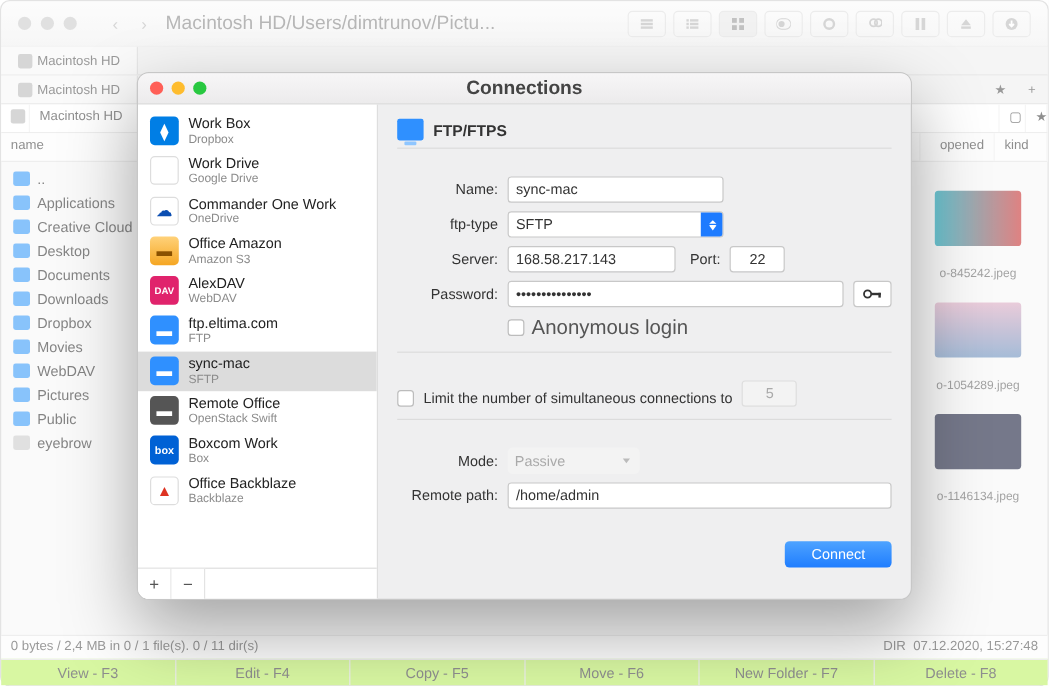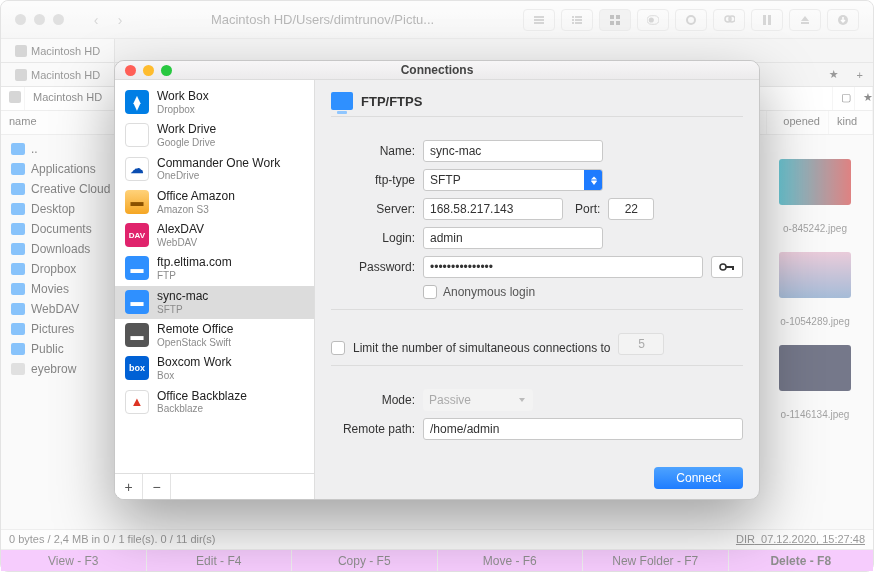--- a/index.html
+++ b/index.html
@@ -5,21 +5,21 @@
 * { box-sizing: border-box; margin: 0; padding: 0; font-family: -apple-system, "Helvetica Neue", Arial, sans-serif; }
 body { background: #fff; width: 874px; height: 572px; position: relative; overflow: hidden; font-size: 12px; color: #333; }
 
 
 .bg-window { position: absolute; inset: 0; border: 1px solid #d0d0d0; border-radius: 8px; background: #f7f7f7; }
 .bg-titlebar { height: 38px; display: flex; align-items: center; padding: 0 14px; background: linear-gradient(#fbfbfb,#f1f1f1); border-bottom: 1px solid #e0e0e0; border-radius: 8px 8px 0 0;}
 .traffic-dot { width: 11px; height: 11px; border-radius: 50%; margin-right: 8px; }
 .td-r{background:#cccccc}.td-y{background:#cccccc}.td-g{background:#cccccc}
 .bg-arrows { display:flex; gap:4px; margin-left:14px;}
 .bg-arrows span{width:20px;height:20px;display:flex;align-items:center;justify-content:center;color:#bbb;font-size:14px;}
-.bg-title { flex:1; text-align:center; color:#888; font-size:13px; white-space:nowrap; overflow:hidden; text-overflow:ellipsis; padding:0 8px;}
+.bg-title { flex:1; text-align:left; color:#888; font-size:16px; white-space:nowrap; overflow:hidden; text-overflow:ellipsis; padding:0 8px;}
 .bg-toolbar-right {display:flex;gap:6px;margin-left:8px;}
 .tb-btn{width:32px;height:22px;border:1px solid #e0e0e0;border-radius:4px;display:flex;align-items:center;justify-content:center;}
 .tb-btn.active{background:#eaeaea}
 .tb-glyph{width:12px;height:12px;}
 
 .bg-tabs { height:24px; display:flex; background:#eee; border-bottom:1px solid #d8d8d8; }
 .bg-tab { padding:4px 14px; font-size:11px; display:flex;align-items:center;gap:4px; color:#555;}
 .bg-tab.active{background:#f7f7f7;border-right:1px solid #d8d8d8;}
 .disk-ico{width:12px;height:12px;background:#bbb;border-radius:2px;display:inline-block;}
 
@@ -33,28 +33,28 @@
 
 .right-files{position:absolute;right:8px;top:0;width:100px;display:flex;flex-direction:column;gap:18px;padding-top:24px;}
 .thumb{width:72px;height:46px;border-radius:3px;align-self:center;}
 .th1{background:linear-gradient(90deg,#0aa0b5,#c92f2f);}
 .th3{background:linear-gradient(180deg,#dba9c1,#6a8fbd);}
 .th4{background:#1a1f3d;}
 .file-name{font-size:10px;color:#666;text-align:center;word-break:break-all;}
 
 .status-bar{position:absolute;bottom:22px;left:0;right:0;height:20px;background:#fcfcfc;border-top:1px solid #e3e3e3;display:flex;font-size:11px;color:#555;}
 .status-bar .left{padding:3px 8px;flex:1}
-.status-bar .right{padding:3px 8px;text-decoration:underline;}
-.fn-bar{position:absolute;bottom:0;left:0;right:0;height:22px;display:flex;background:#f0abfc;border-top:1px solid #e3e3e3;}
+.status-bar .right{padding:3px 8px;}
+.fn-bar{position:absolute;bottom:0;left:0;right:0;height:22px;display:flex;background:#bef264;border-top:1px solid #e3e3e3;}
 .fn-bar div{flex:1;text-align:center;font-size:12px;color:#444;border-right:1px solid #e3e3e3;padding:4px 0;}
-.fn-bar div:last-child{border-right:none;font-weight:bold;}
+.fn-bar div:last-child{border-right:none;}
 
 
 .modal { position:absolute; left:114px; top:60px; width:646px; height:440px; background:#efeff0; border:1px solid #c7c7c7; border-radius:10px; box-shadow: 0 25px 60px rgba(0,0,0,.35), 0 0 0 9999px rgba(255,255,255,.4); display:flex; flex-direction:column; overflow:hidden;}
-.modal-title{height:26px;display:flex;align-items:center;justify-content:center;background:linear-gradient(#f7f6f7,#ecebec);border-bottom:1px solid #dcdcdc;position:relative;font-weight:600;font-size:12px;color:#444;}
+.modal-title{height:26px;display:flex;align-items:center;justify-content:center;background:linear-gradient(#f7f6f7,#ecebec);border-bottom:1px solid #dcdcdc;position:relative;font-weight:600;font-size:16px;color:#444;}
 .modal-title .dots{position:absolute;left:10px;display:flex;gap:7px;}
 .modal-title .d{width:11px;height:11px;border-radius:50%;}
 .dr{background:#ff5f57}.dy{background:#febc2e}.dg{background:#28c840}
 
 .modal-body{flex:1;display:flex;}
 .conn-list{width:200px;background:#fff;border-right:1px solid #dedede;display:flex;flex-direction:column;}
 .conn-scroll{flex:1;overflow:auto;padding:6px 0;}
 .conn-item{display:flex;gap:8px;padding:4px 10px;align-items:flex-start;}
 .conn-item.selected{background:#dcdcdc;}
 .ci-ic{width:24px;height:24px;border-radius:4px;flex-shrink:0;display:flex;align-items:center;justify-content:center;font-size:13px;font-weight:bold;color:#fff;}
@@ -78,21 +78,21 @@
 select.flex{flex:1;appearance:none;background:#fff;position:relative;padding-right:22px;}
 .select-wrap{flex:1;position:relative}
 .select-wrap::after{content:"";position:absolute;right:1px;top:1px;bottom:1px;width:18px;background:#1e7bff;border-radius:0 2px 2px 0;}
 .select-wrap::before{content:"";position:absolute;right:6px;top:50%;width:0;height:0;border-left:3px solid transparent;border-right:3px solid transparent;border-top:4px solid #fff;z-index:2;transform:translateY(1px);}
 .sel-chevrons{position:absolute;right:6px;top:50%;transform:translateY(-50%);z-index:2;display:flex;flex-direction:column;gap:1px;}
 .sel-chevrons span{width:0;height:0;border-left:3px solid transparent;border-right:3px solid transparent;}
 .sel-chevrons .up{border-bottom:3px solid #fff;}
 .sel-chevrons .dn{border-top:3px solid #fff;}
 .key-btn{width:32px;height:22px;border:1px solid #c8c8c8;border-radius:3px;background:#fff;display:flex;align-items:center;justify-content:center;}
 .checkbox{width:14px;height:14px;border:1px solid #bcbcbc;border-radius:3px;background:#fff;}
-.chk-row{display:flex;align-items:flex-start;gap:6px;padding-left:92px;font-size:12px;color:#555;}
+.chk-row{display:flex;align-items:center;gap:6px;padding-left:92px;font-size:17px;color:#555;}
 .block2{padding:10px 0;border-bottom:1px solid #dcdcdc;display:flex;align-items:flex-end;gap:8px;}
 .block2 .limit-lbl{font-size:12px;color:#333;}
 .block3{padding:10px 0;}
 input.small{width:46px;text-align:center;}
 input.disabled, .mode-dis{background:#f3f3f3;color:#aaa;border-color:#dedede;}
 .mode-dis{height:22px;border-radius:4px;padding:0 6px;display:flex;align-items:center;width:110px;position:relative;}
 .mode-dis::after{content:"";position:absolute;right:8px;top:50%;transform:translateY(-2px);width:0;height:0;border-left:3px solid transparent;border-right:3px solid transparent;border-top:4px solid #bbb;}
 
 .connect-btn{align-self:flex-end;margin-top:4px;height:22px;padding:0 22px;border:none;border-radius:4px;background:linear-gradient(#4ea3ff,#1f7dff);color:#fff;font-size:12px;font-weight:500;cursor:pointer;}
 
@@ -403,24 +403,20 @@
               </div>
           </div>
         </div>
         <div class="row">
           <label>Server:</label>
           <input type="text" style="width: 140px;" value="168.58.217.143">
           <label style="width:auto;margin-left:4px">Port:</label>
           <input type="text" class="small" value="22" style="">
         </div>
         <div class="row">
-          <label>Login:</label>
-          <input type="text" class="flex" style="max-width: 180px;" value="admin">
-        </div>
-        <div class="row">
           <label>Password:</label>
           <input type="text" class="flex" value="•••••••••••••••" style="">
           <div class="key-btn">
             <svg width="16" height="10" viewBox="0 0 16 10">
                 <circle cx="4" cy="5" r="3" fill="none" stroke="#333" stroke-width="1.5"></circle>
                 <rect x="7" y="4" width="8" height="2" fill="#333"></rect>
                 <rect x="13" y="4" width="2" height="4" fill="#333"></rect>
               </svg>
           </div>
         </div>

